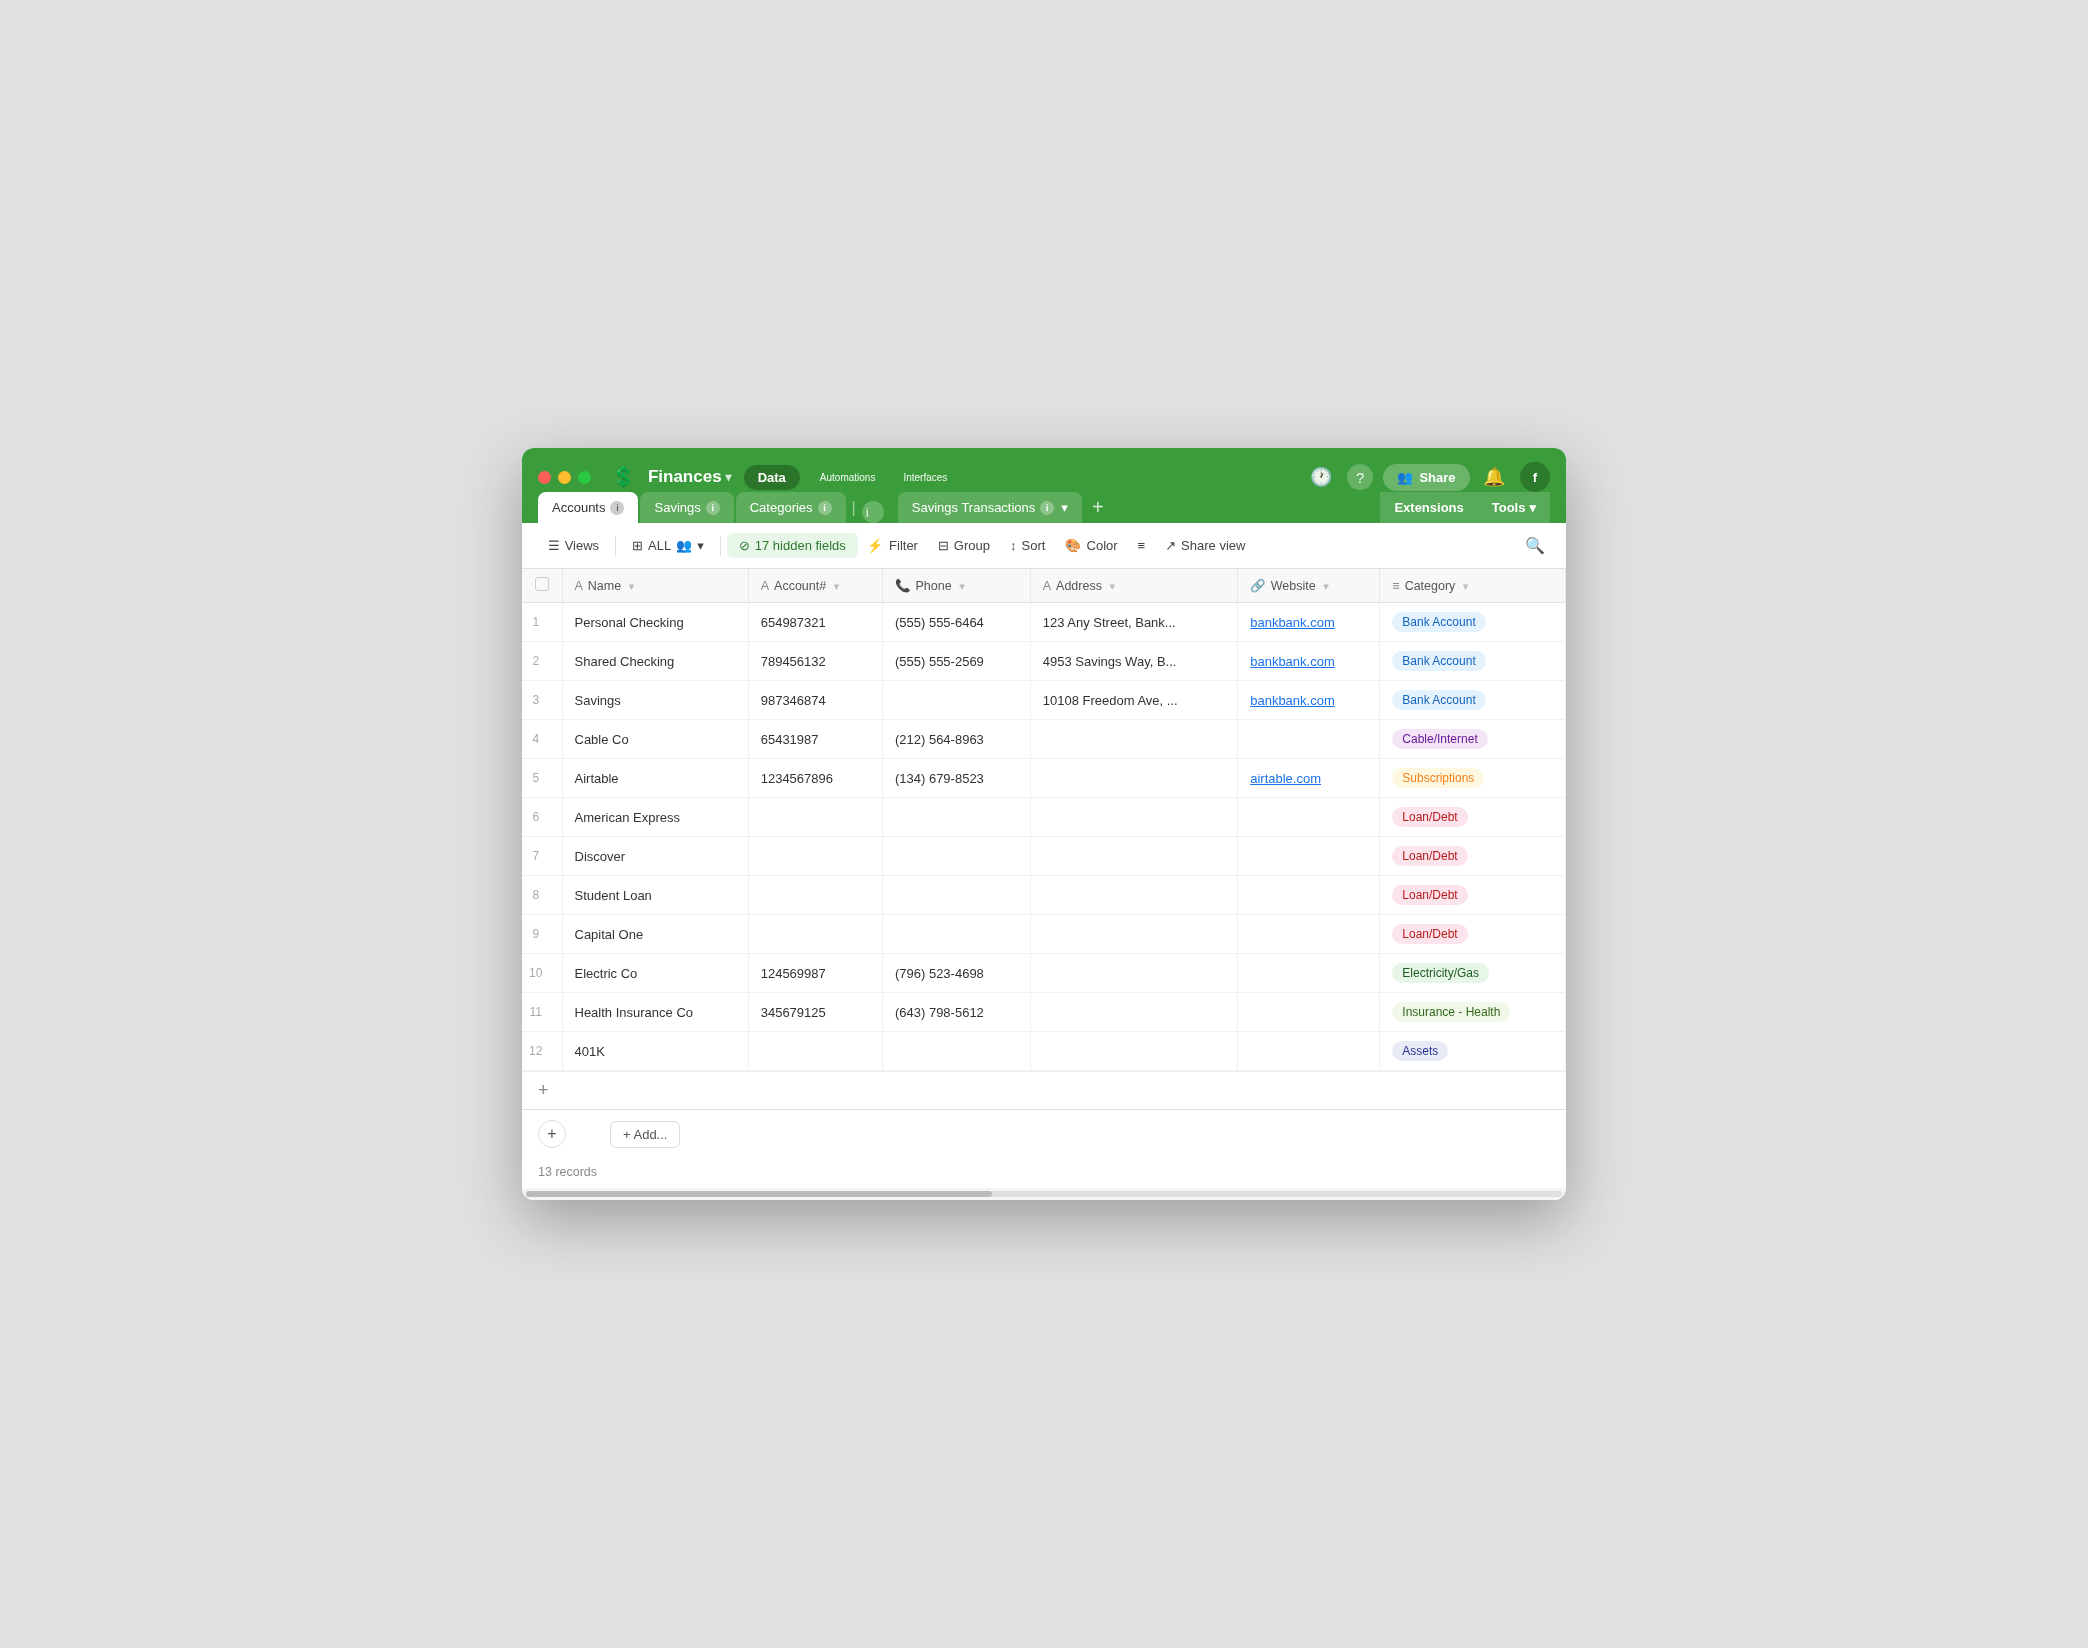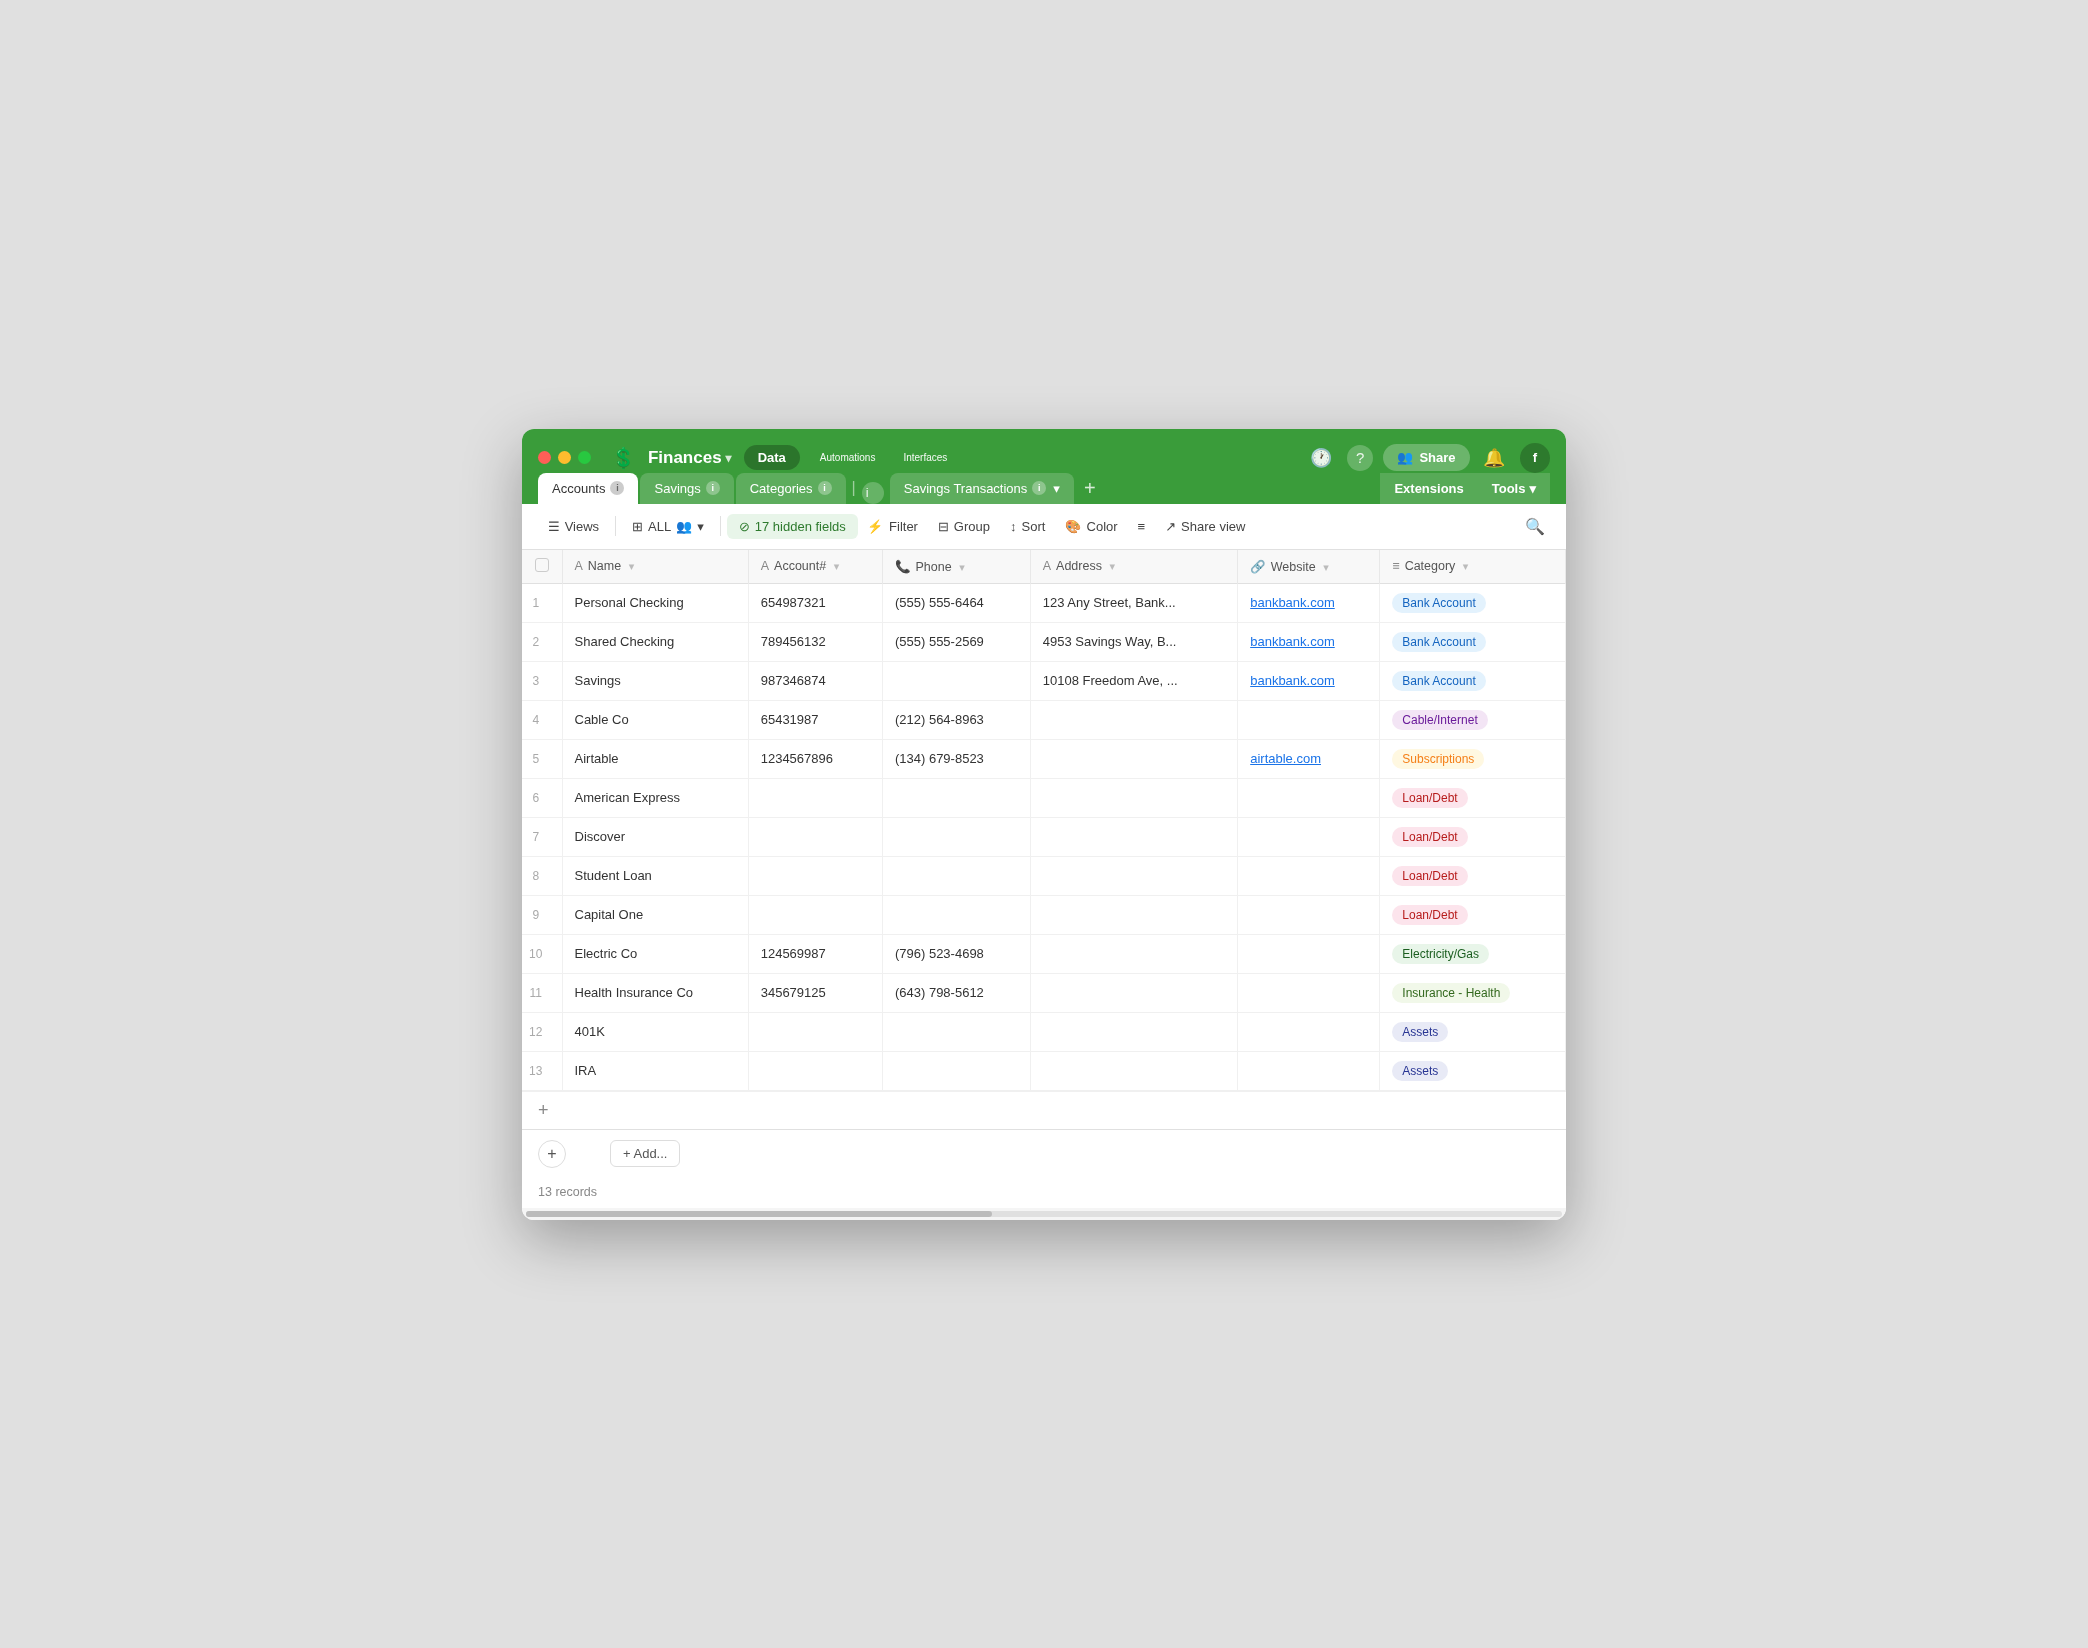--- a/index.html
+++ b/index.html
@@ -374,21 +374,21 @@
     <button class="tab">
       <span>Savings</span>
       <span class="info-icon">i</span>
     </button>
     <button class="tab">
       <span>Categories</span>
       <span class="info-icon">i</span>
     </button>
     <span class="tab-divider">|</span>
     <button class="icon-btn" style="font-size:13px; width:22px;height:22px;border-radius:50%;background:rgba(255,255,255,0.25);color:#fff;">i</button>
-    <button class="tab" style="margin-left:4px;">
+    <button class="tab" style="margin-left:12px;">
       <span>Savings Transactions</span>
       <span class="info-icon">i</span>
       <span style="margin-left:2px;">▾</span>
     </button>
     <button class="tab-add">+</button>
     <div class="tabs-right">
       <button class="ext-btn">Extensions</button>
       <button class="ext-btn">
         <span>Tools</span>
         <span>▾</span>
@@ -628,35 +628,20 @@
       <td></td>
       <td></td>
       <td></td>
       <td>
         
       </td>
       <td>
         <span class="category-tag cat-assets">Assets</span>
       </td>
     </tr>
-          <tr>
-      <td class="row-num">
-        <span>13</span>
-      </td>
-      <td>IRA</td>
-      <td></td>
-      <td></td>
-      <td></td>
-      <td>
-        
-      </td>
-      <td>
-        <span class="category-tag cat-assets">Assets</span>
-      </td>
-    </tr>
         </tbody>
     </table>
 
     <div style="padding: 8px 16px; border-top: 1px solid #f0f0f0;">
       <button style="background:none;border:none;cursor:pointer;color:#888;font-size:18px;">+</button>
     </div>
   </div>
 
   <div class="table-footer">
     <button class="add-row-btn">+</button>

